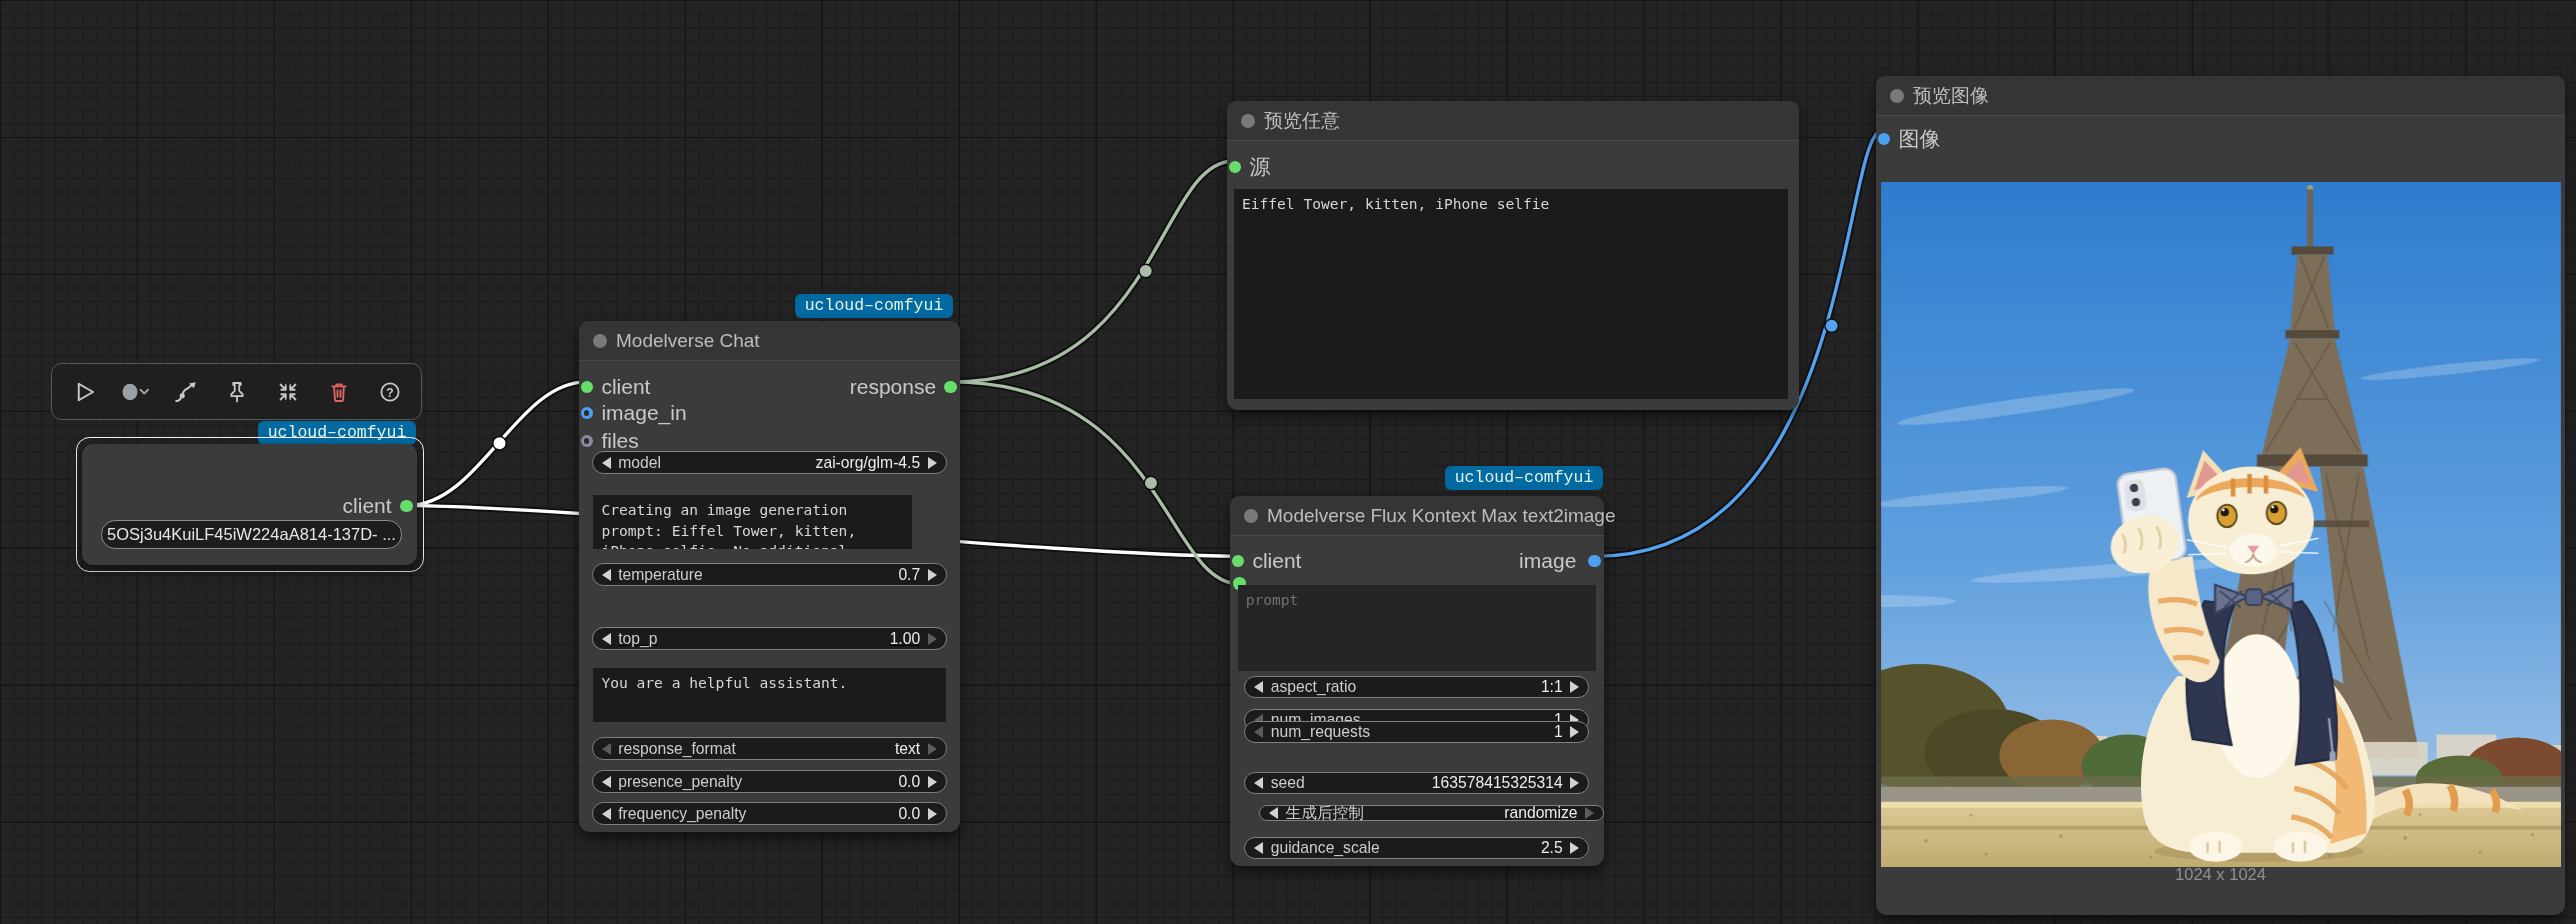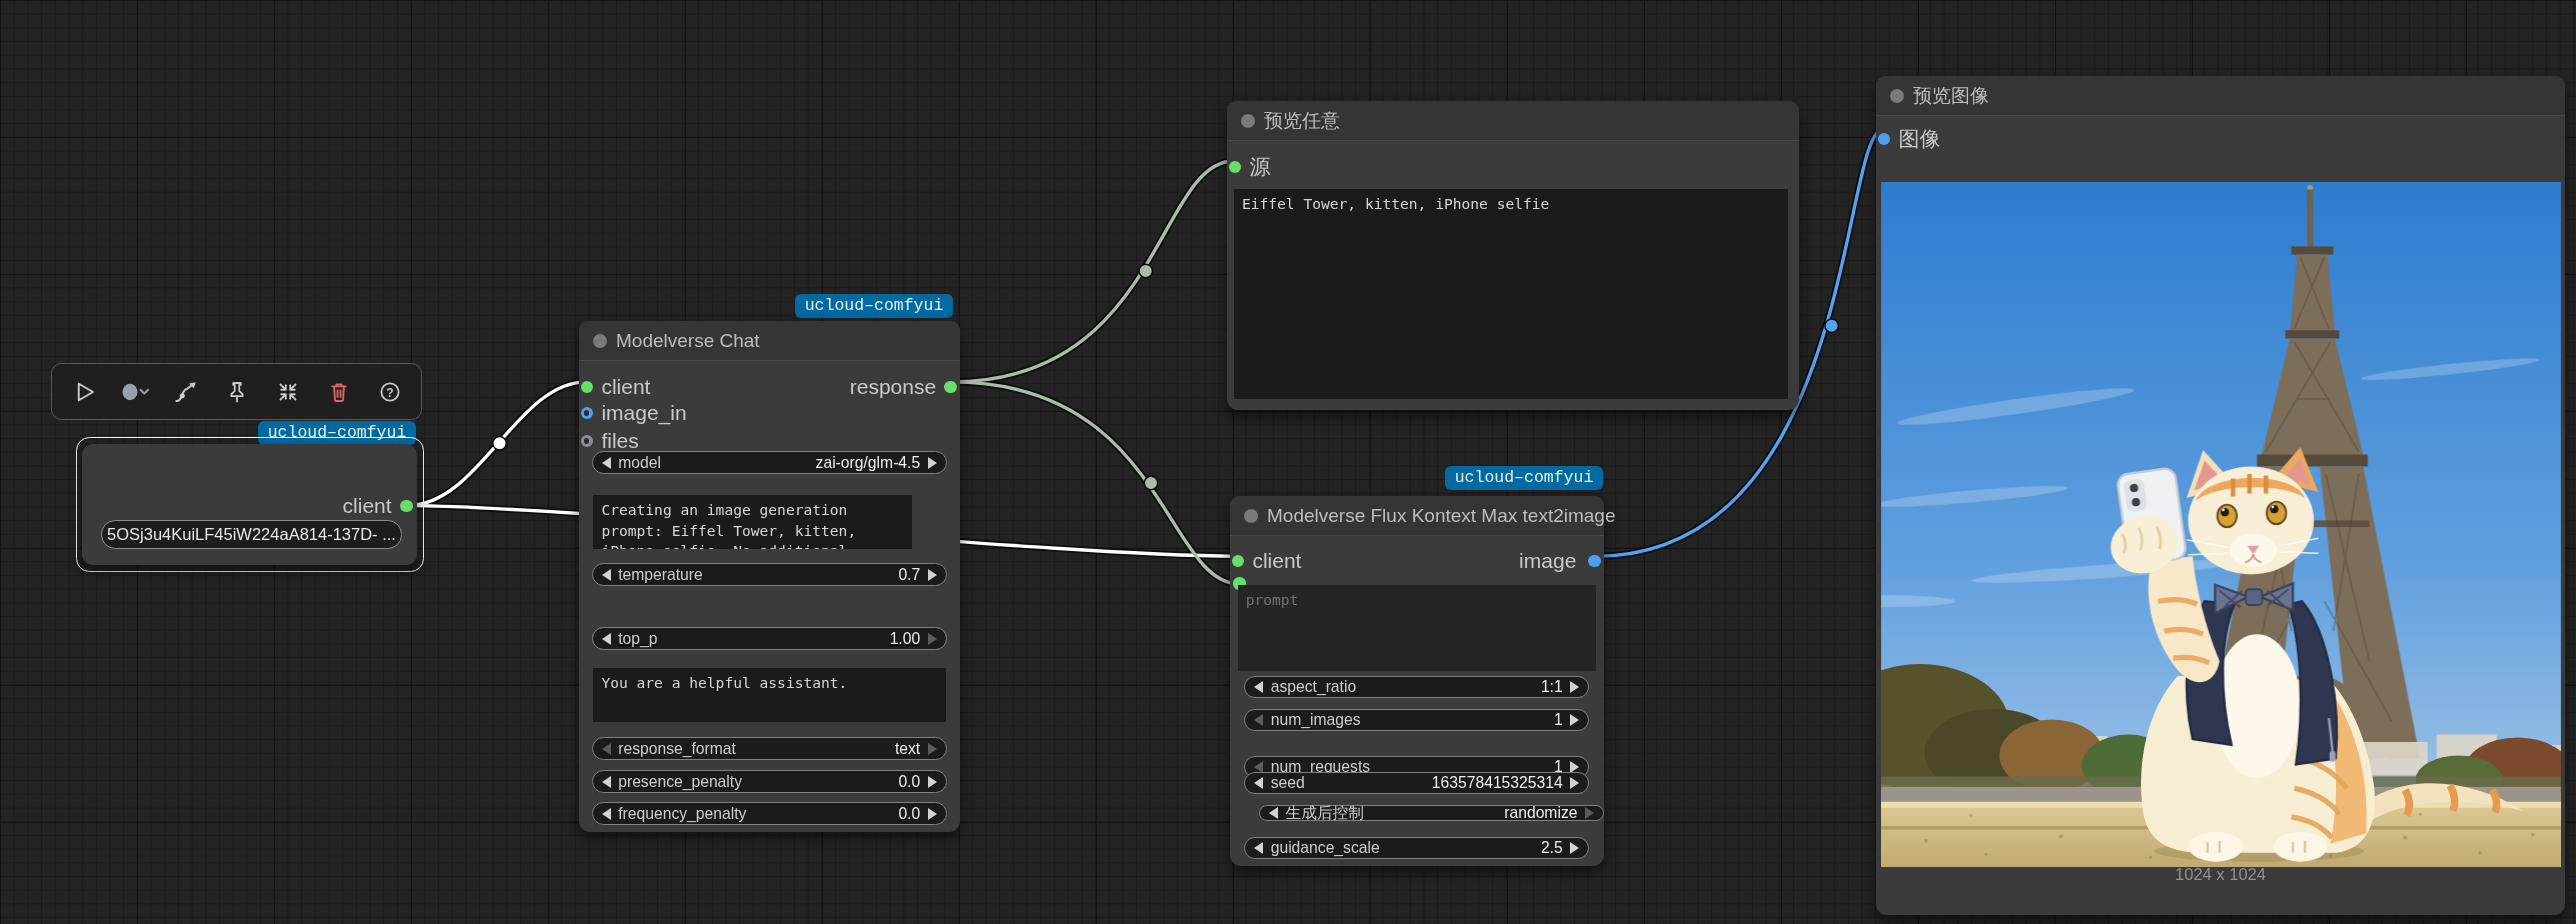--- a/index.html
+++ b/index.html
@@ -280,21 +280,21 @@
     <span class="wlabel">aspect_ratio</span>
     <span class="wvalue">1:1</span>
     <span class="arr r"></span>
   </div>
   <div class="pill" style="left:14.2px; top:213px; width:345px; height:22px;">
     <span class="arr l dim"></span>
     <span class="wlabel">num_images</span>
     <span class="wvalue">1</span>
     <span class="arr r"></span>
   </div>
-  <div class="pill" style="left:14.2px; top:260px; width:345px; height:22px;">
+  <div class="pill" style="left:14.2px; top:225px; width:345px; height:22px;">
     <span class="arr l dim"></span>
     <span class="wlabel">num_requests</span>
     <span class="wvalue">1</span>
     <span class="arr r"></span>
   </div>
   <div class="pill" style="left:14.2px; top:276px; width:345px; height:22px;">
     <span class="arr l"></span>
     <span class="wlabel">seed</span>
     <span class="wvalue">163578415325314</span>
     <span class="arr r"></span>

